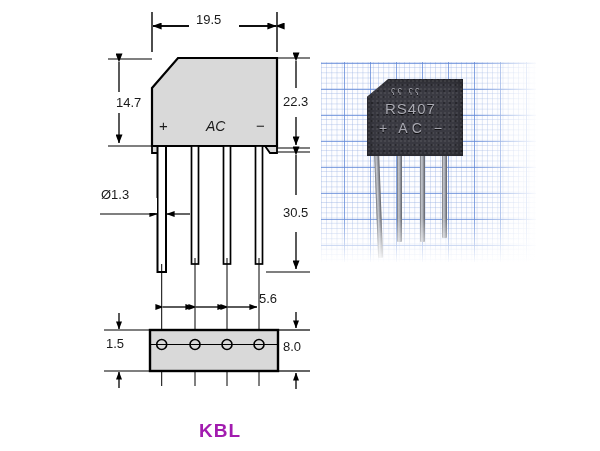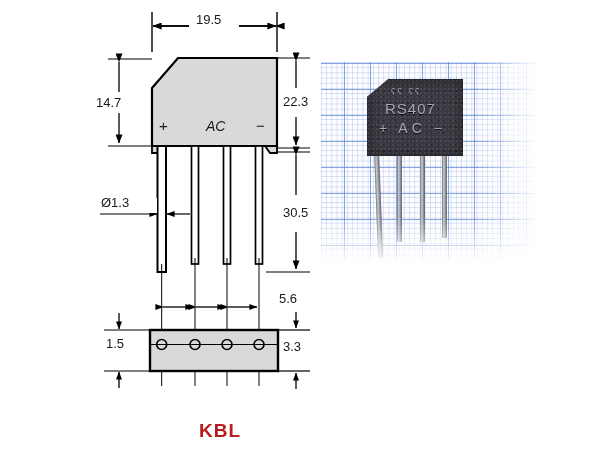--- a/index.html
+++ b/index.html
@@ -194,33 +194,33 @@
       <line x1="278" y1="330" x2="310" y2="330" stroke="#000" stroke-width="1.2"></line>
       <line x1="278" y1="371" x2="310" y2="371" stroke="#000" stroke-width="1.2"></line>
       <line x1="296" y1="312" x2="296" y2="328" stroke="#000" stroke-width="1.3" marker-end="url(#arS)"></line>
       <line x1="296" y1="389" x2="296" y2="373" stroke="#000" stroke-width="1.3" marker-end="url(#arS)"></line>
     </g>
   </g>
 </svg>
 
 <div class="lbl" style="left:196px;top:13px;text-align:right;">19.5</div>
 
-<div class="lbl" style="left:96px;top:96px;">14.7</div>
+<div class="lbl" style="left:116px;top:96px;">14.7</div>
 
 <div class="lbl" style="left:283px;top:95px;">22.3</div>
 
 <div class="lbl" style="left:283px;top:206px;">30.5</div>
 
-<div class="lbl" style="left:101px;top:196px;">Ø1.3</div>
-
-<div class="lbl" style="left:259px;top:292px;margin-left:20px;">5.6</div>
+<div class="lbl" style="left:101px;top:188px;">Ø1.3</div>
+
+<div class="lbl" style="left:259px;top:292px;">5.6</div>
 
 <div class="lbl" style="left:106px;top:337px;">1.5</div>
 
-<div class="lbl" style="left:283px;top:340px;">3.3</div>
+<div class="lbl" style="left:283px;top:340px;">8.0</div>
 
 <div class="lbl" style="left:159px;top:118px;font-size:15px;">+</div>
 
 <div class="lbl" style="left:206px;top:119px;font-size:14px;font-style:italic;">AC</div>
 
 <div class="lbl" style="left:256px;top:118px;font-size:15px;">−</div>
 
 <div id="photo">
   <div id="grid-fine"></div>
   <div id="grid-bold"></div>
@@ -233,13 +233,13 @@
   <div id="part-body">
     <div id="part-body-tex"></div>
     <div class="part-mark" id="mark-logo">ʕʕ ʕʕ</div>
     <div class="part-mark" id="mark-type">RS407</div>
     <div class="part-mark" id="mark-pins">+ AC −</div>
   </div>
 
   <div id="photo-fade"></div>
 </div>
 
-<div id="kbl-label" style="color: #b91c1c;">KBL</div>
+<div id="kbl-label" style="color: #a21caf;">KBL</div>
 
 </body></html>

